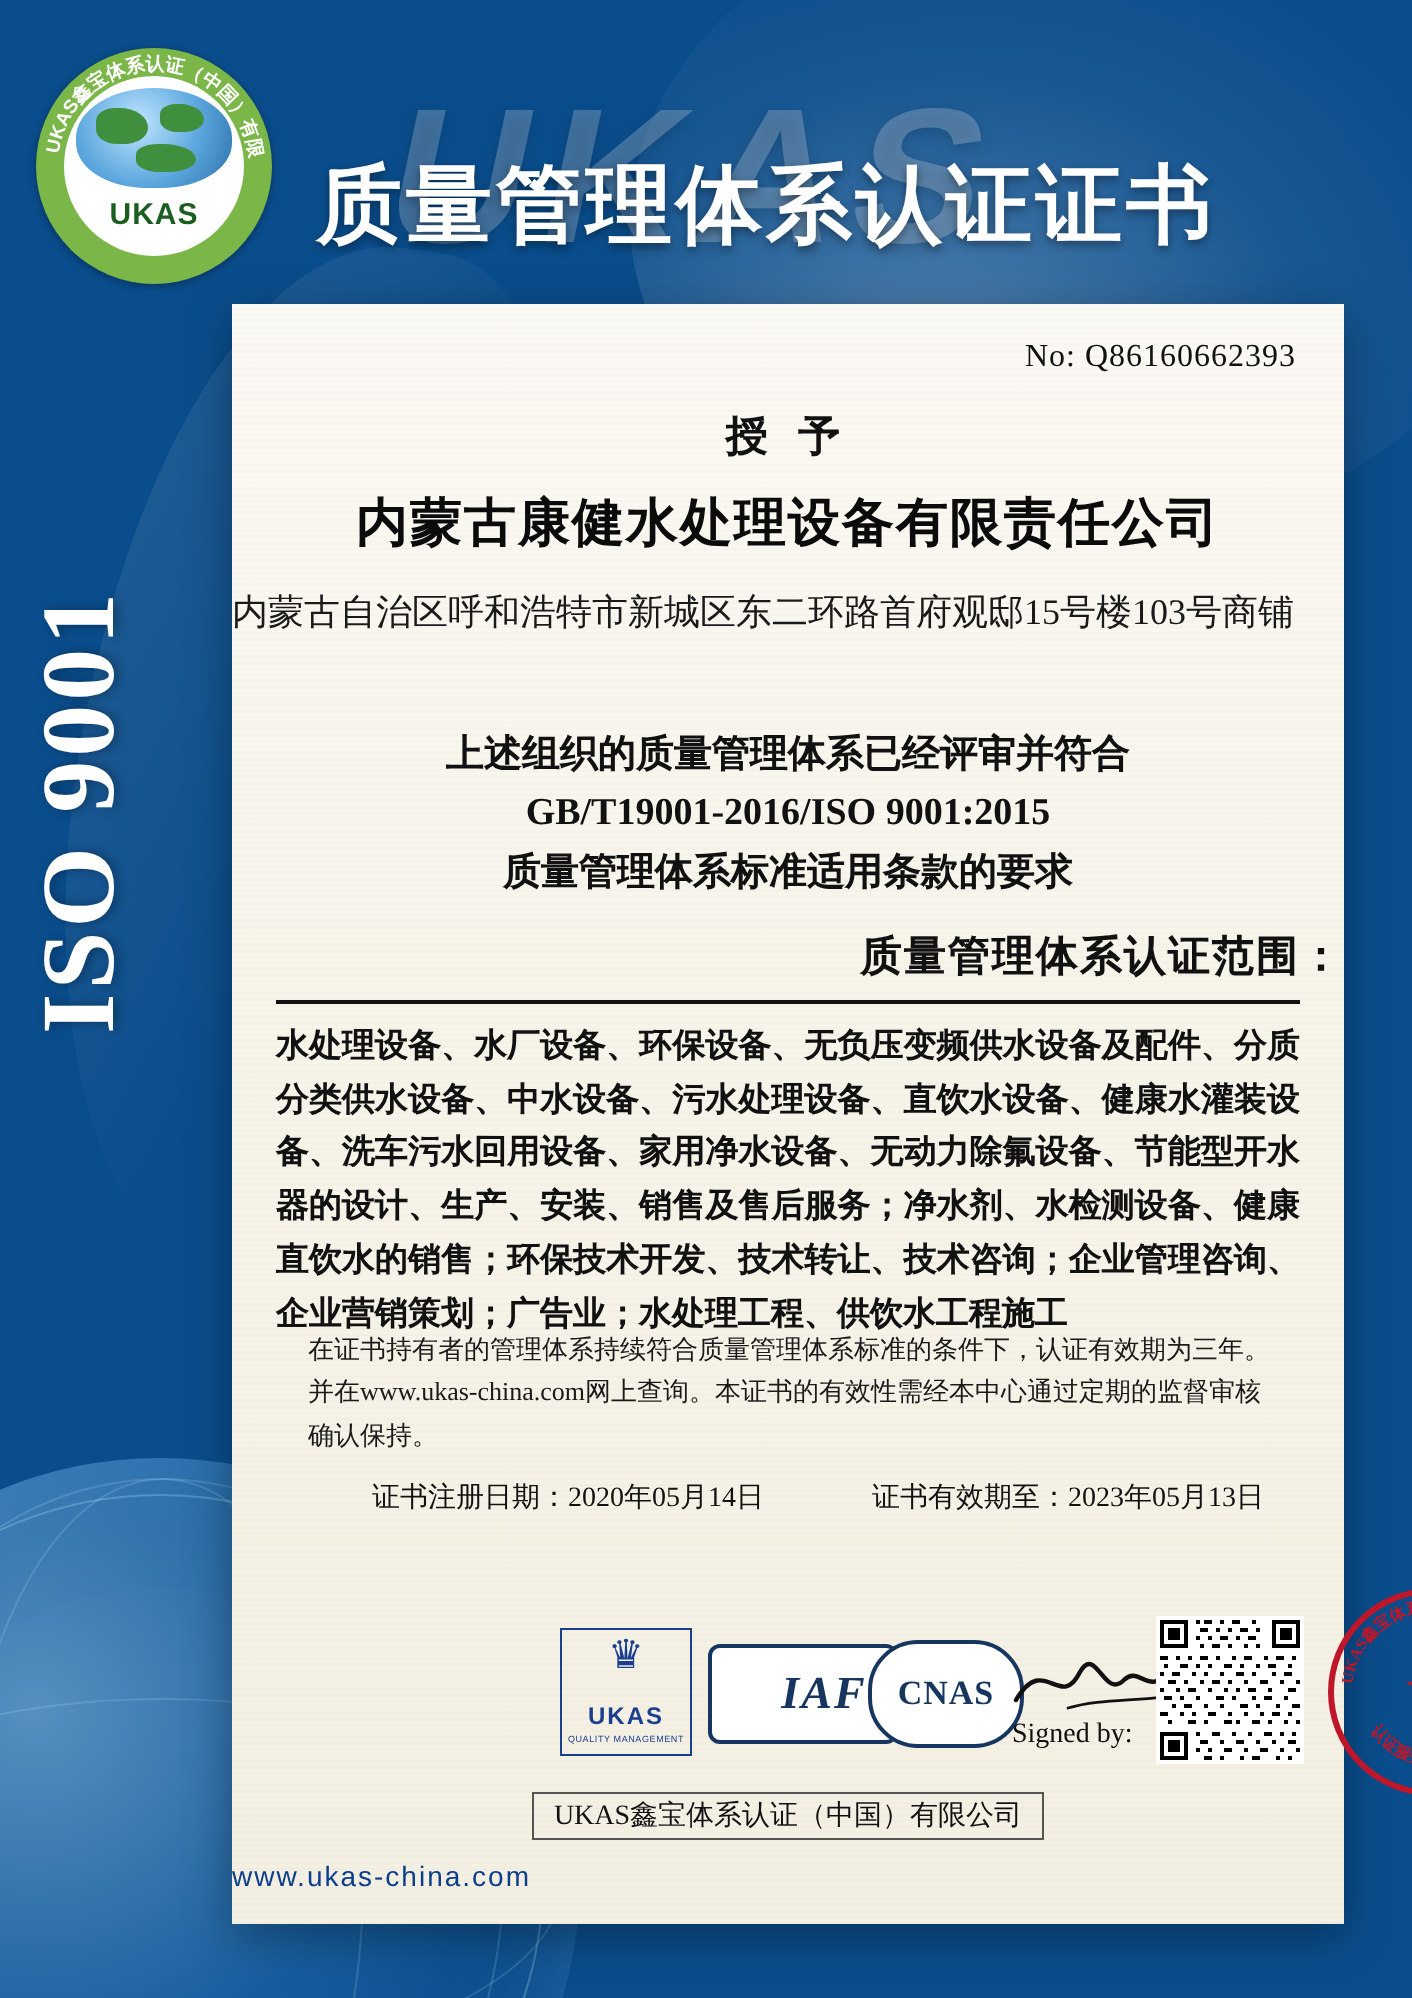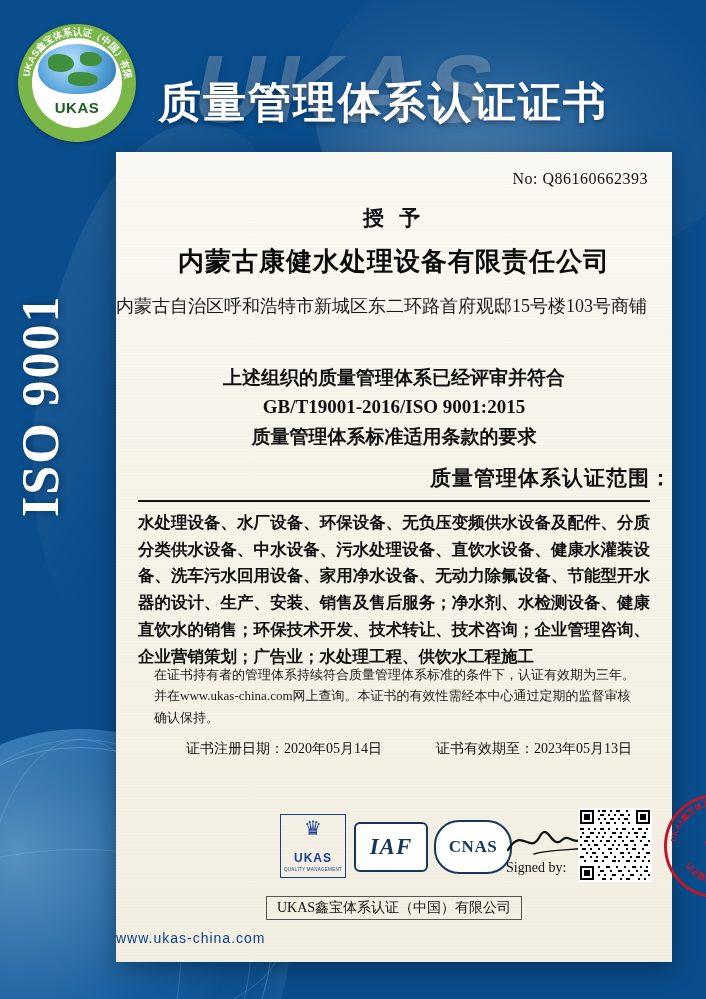--- a/index.html
+++ b/index.html
@@ -196,21 +196,21 @@
     font-family:"Liberation Sans",sans-serif;font-weight:bold;font-size:12px;color:#1b3f8f;
     letter-spacing:1px;margin-bottom:2px;
   }
   .mark-ukas .sub{
     font-family:"Liberation Sans",sans-serif;font-size:4.5px;color:#1b3f8f;
     letter-spacing:0.3px;margin-bottom:4px;text-align:center;line-height:1.3;
   }
   .mark-iaf{
     position:absolute;left:214px;top:20px;width:70px;height:46px;
     border:2px solid #16355f;border-radius:6px;background:#fff;
-    display:flex;align-items:center;justify-content:center;
+    display:flex;align-items:center;justify-content:center;padding-left:21px;
   }
   .mark-iaf .w{
     font-family:"Liberation Serif",serif;font-weight:bold;font-style:italic;
     font-size:23px;color:#16355f;letter-spacing:1px;
   }
   .mark-cnas{
     position:absolute;left:294px;top:18px;width:74px;height:50px;
     border:2px solid #16355f;border-radius:25px/25px;background:#fff;
     display:flex;align-items:center;justify-content:center;
   }

